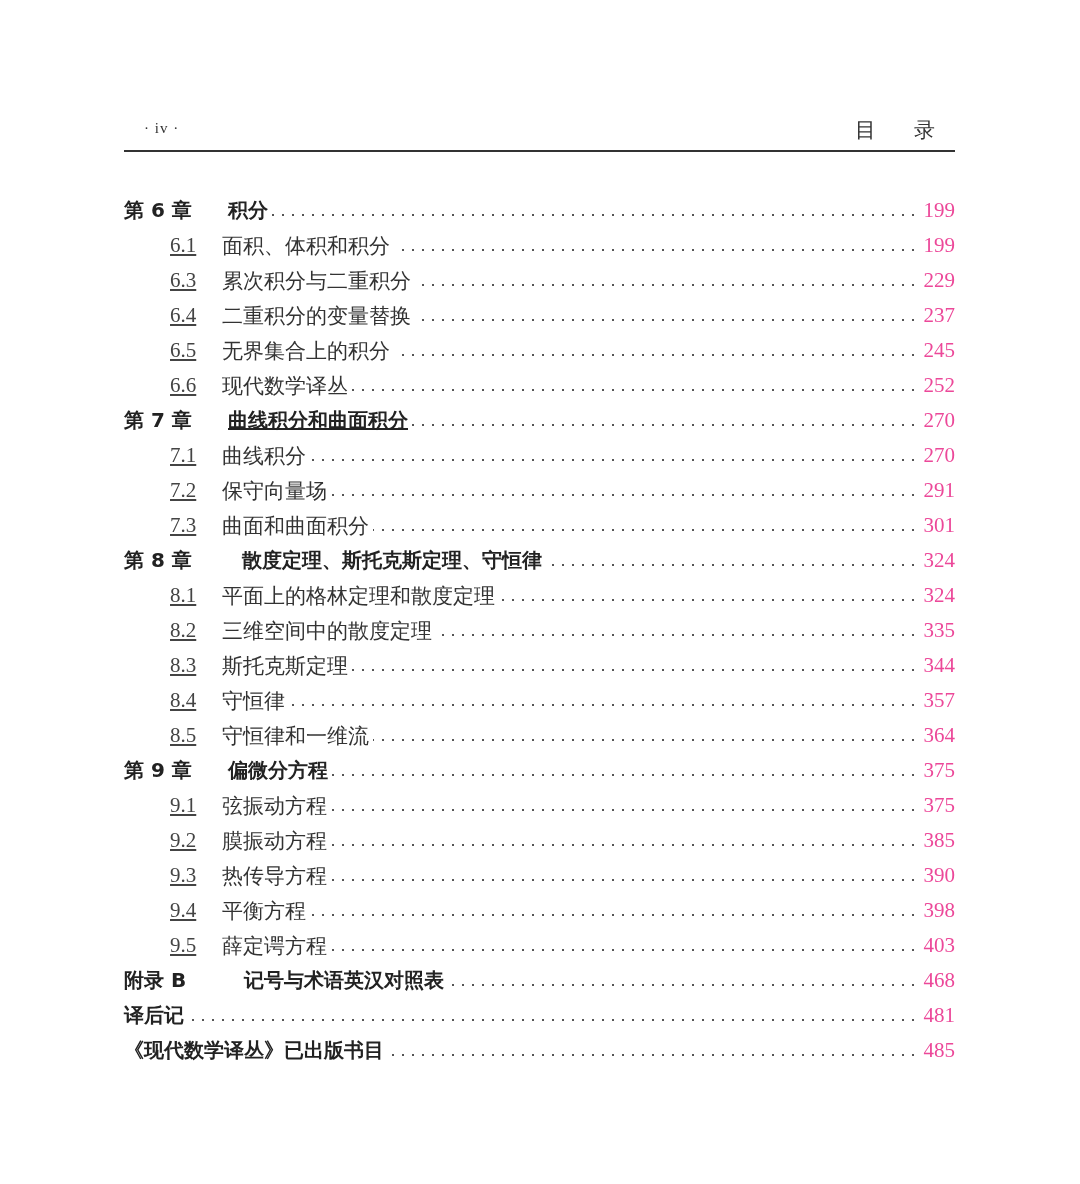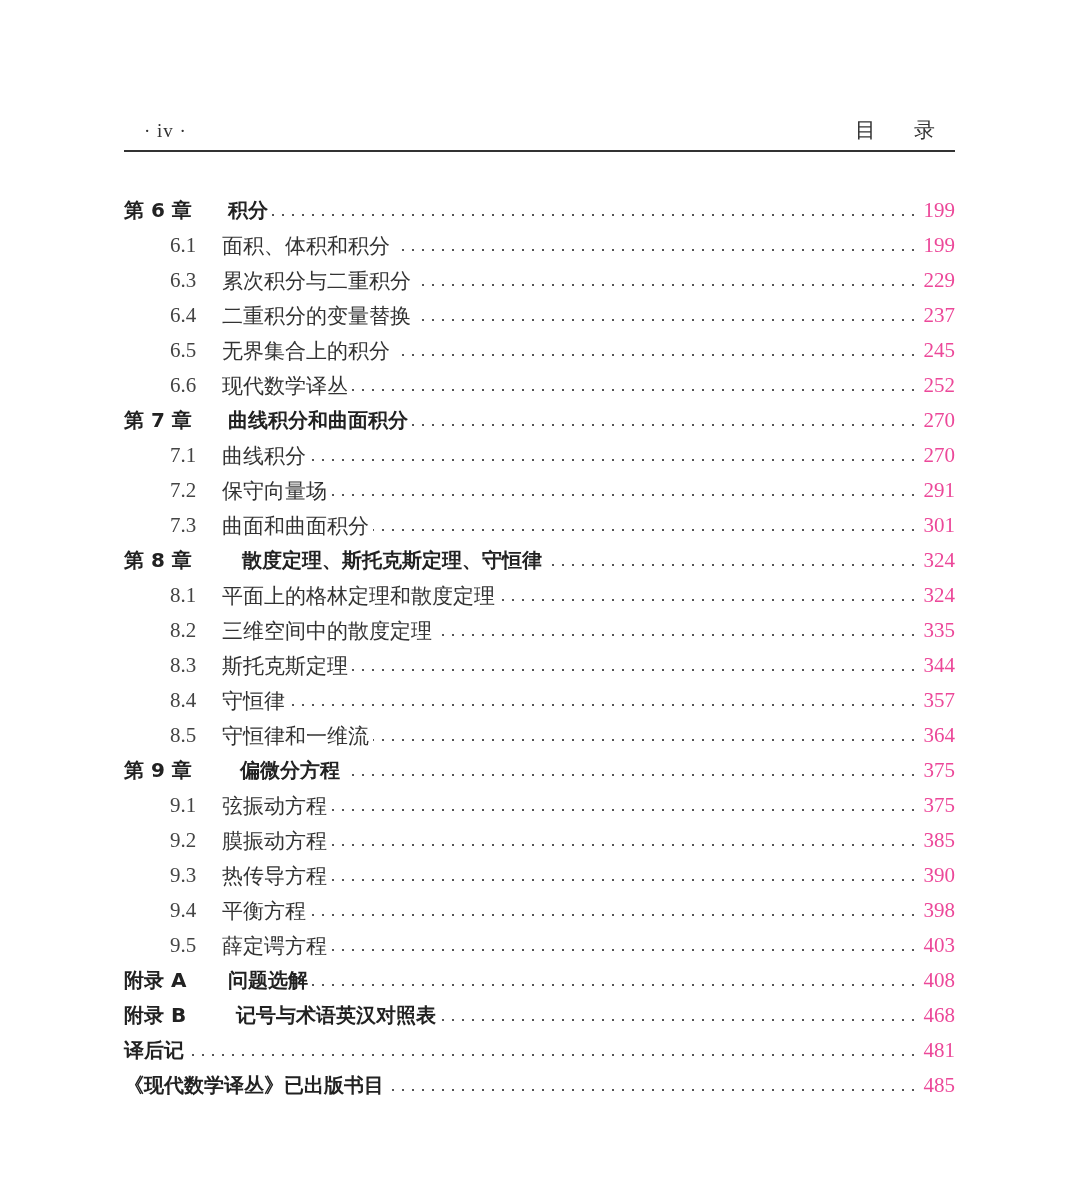--- a/index.html
+++ b/index.html
@@ -1,31 +1,31 @@
 <!DOCTYPE html>
 <html><head>
 <meta charset="utf-8">
 <style>
   html, body { margin: 0; padding: 0; background: #ffffff; }
   body { width: 1080px; height: 1184px; position: relative; overflow: hidden;
          font-family: "DejaVu Serif", "Liberation Serif", serif; color: #2a2a2a; }
   .header { position: absolute; left: 124px; top: 114px; width: 831px; height: 30px; }
   .folio { position: absolute; left: 20px; top: 6px; font-family: "Liberation Serif", serif;
-           font-size: 19px; color: #333; letter-spacing: 1px; }
+           font-size: 15px; color: #333; letter-spacing: 1px; }
   .running-title { position: absolute; right: 20px; top: 2px; font-size: 21px; color: #333;
                    letter-spacing: 38px; margin-right: -38px; }
   .rule { position: absolute; left: 124px; top: 150px; width: 831px; height: 2px; background: #333; }
   .toc { position: absolute; left: 124px; top: 193px; width: 831px; }
   .row { position: relative; height: 35px; display: flex; align-items: center;
          font-size: 21px; white-space: nowrap; }
   .label { flex: 0 0 auto; }
   .chapter .label { width: 104px; font-family: "DejaVu Sans", sans-serif; font-weight: bold;
                     font-size: 20px; color: #222; }
   .section .label { width: 52px; padding-left: 46px; font-family: "Liberation Serif", serif;
-                    font-size: 21px; color: #444; }
+                    font-size: 21px; color: #444; text-decoration: underline; }
   .title { flex: 0 0 auto; color: #333; }
   .chapter .title { font-family: "DejaVu Sans", sans-serif; font-weight: bold; font-size: 20px; color: #222; }
   .standalone .title { font-family: "DejaVu Sans", sans-serif; font-weight: bold; font-size: 20px; color: #222; }
   .leader { flex: 1 1 auto; height: 2px; margin: 8px 3px 0 4px;
             background-image: radial-gradient(circle, #555 0.9px, transparent 1.2px);
             background-size: 10px 2px; background-repeat: repeat-x; background-position: right center; }
   .page { flex: 0 0 auto; font-family: "Liberation Serif", serif; font-size: 21px; color: #ec4899;
           text-align: right; min-width: 34px; }
 </style>
 </head>
@@ -69,21 +69,21 @@
       <span class="page">245</span>
     </div>
     <div class="row section">
       <span class="label">6.6</span>
       <span class="title">现代数学译丛</span>
       <span class="leader"></span>
       <span class="page">252</span>
     </div>
     <div class="row chapter">
       <span class="label">第 7 章</span>
-      <span class="title" style="margin-left: 0px;">曲线积分和曲面积分</span>
+      <span class="title" style="margin-left: 0px; text-decoration: underline;">曲线积分和曲面积分</span>
       <span class="leader"></span>
       <span class="page">270</span>
     </div>
     <div class="row section">
       <span class="label">7.1</span>
       <span class="title">曲线积分</span>
       <span class="leader"></span>
       <span class="page">270</span>
     </div>
     <div class="row section">
@@ -129,21 +129,21 @@
       <span class="page">357</span>
     </div>
     <div class="row section">
       <span class="label">8.5</span>
       <span class="title">守恒律和一维流</span>
       <span class="leader"></span>
       <span class="page">364</span>
     </div>
     <div class="row chapter">
       <span class="label">第 9 章</span>
-      <span class="title" style="margin-left: 12px;">偏微分方程</span>
+      <span class="title" style="margin-left: 0px;">偏微分方程</span>
       <span class="leader"></span>
       <span class="page">375</span>
     </div>
     <div class="row section">
       <span class="label">9.1</span>
       <span class="title">弦振动方程</span>
       <span class="leader"></span>
       <span class="page">375</span>
     </div>
     <div class="row section">
@@ -164,28 +164,22 @@
       <span class="leader"></span>
       <span class="page">398</span>
     </div>
     <div class="row section">
       <span class="label">9.5</span>
       <span class="title">薛定谔方程</span>
       <span class="leader"></span>
       <span class="page">403</span>
     </div>
     <div class="row chapter">
-      <span class="label">附录 A</span>
-      <span class="title" style="margin-left: 0px;">问题选解</span>
-      <span class="leader"></span>
-      <span class="page">408</span>
-    </div>
-    <div class="row chapter">
       <span class="label">附录 B</span>
-      <span class="title" style="margin-left: 8px;">记号与术语英汉对照表</span>
+      <span class="title" style="margin-left: 16px;">记号与术语英汉对照表</span>
       <span class="leader"></span>
       <span class="page">468</span>
     </div>
     <div class="row standalone">
       <span class="title">译后记</span>
       <span class="leader"></span>
       <span class="page">481</span>
     </div>
     <div class="row standalone">
       <span class="title">《现代数学译丛》已出版书目</span>

